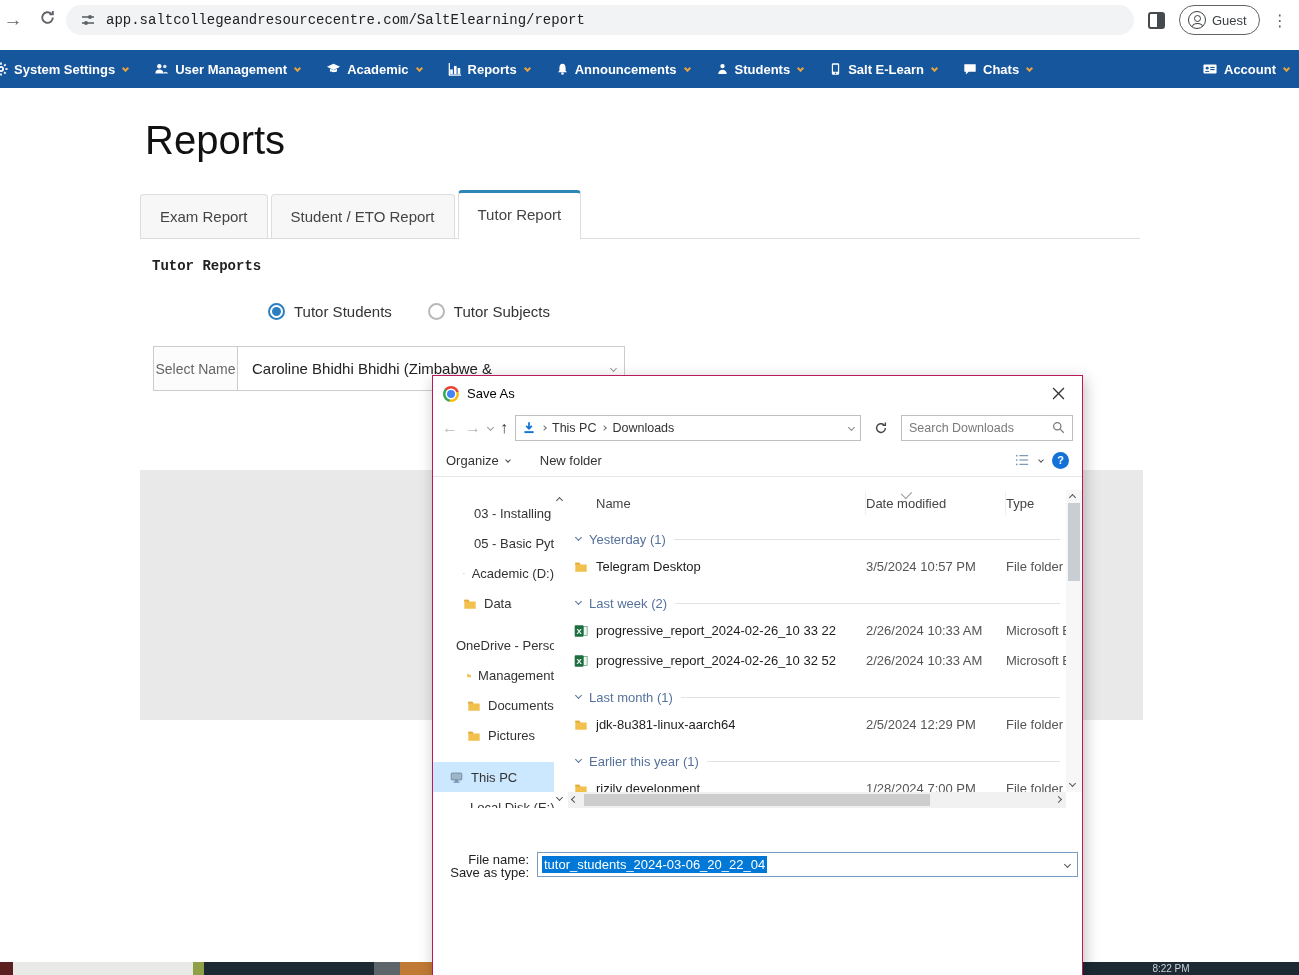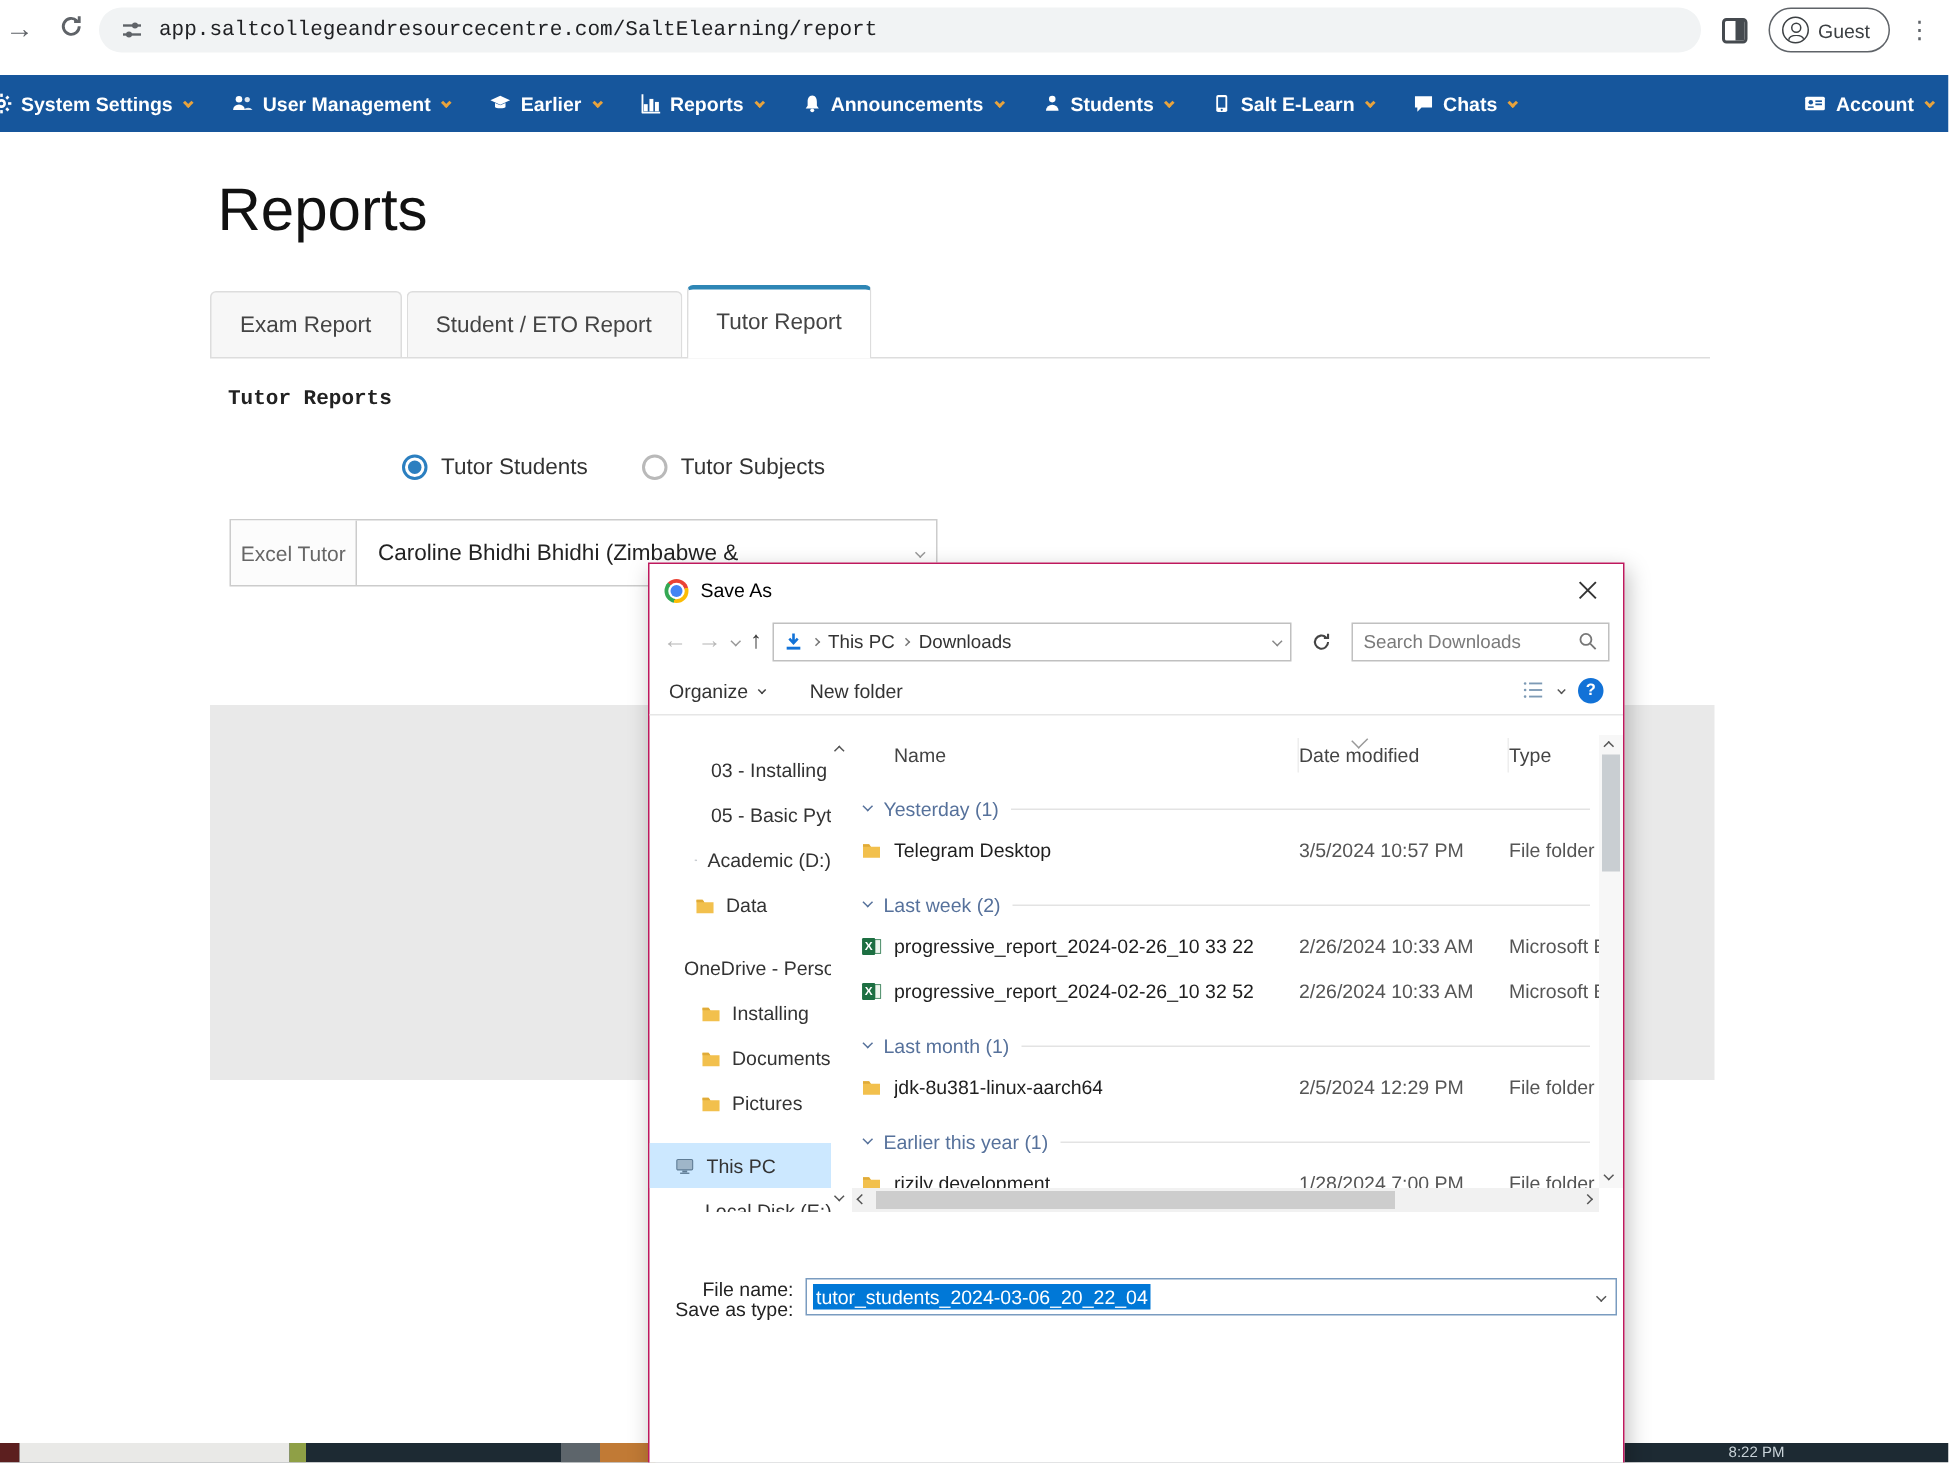--- a/index.html
+++ b/index.html
@@ -178,21 +178,21 @@
         <path d="M9.2 13 a3.8 3.6 0 0 1 6.6 0 z" fill="#fff" opacity=".85"></path>
       </svg>
     <span>User Management</span>
       <span class="nav-caret"></span>
   </div>
   <div class="nav-item">
     <svg width="15" height="14" viewBox="0 0 16 16">
         <path d="M8 2 L15.5 5.5 8 9 0.5 5.5 Z" fill="#fff"></path>
         <path d="M4 7.6 v3 c0 1.3 8 1.3 8 0 v-3 L8 9.4 Z" fill="#fff"></path>
       </svg>
-    <span>Earlier</span>
+    <span>Academic</span>
       <span class="nav-caret"></span>
   </div>
   <div class="nav-item">
     <svg width="14" height="14" viewBox="0 0 16 16">
         <rect x="2.5" y="8.5" width="3" height="5.5" fill="#fff"></rect>
         <rect x="6.8" y="4.5" width="3" height="9.5" fill="#fff"></rect>
         <rect x="11" y="6.8" width="3" height="7.2" fill="#fff"></rect>
         <line x1="1" y1="15" x2="15" y2="15" stroke="#fff" stroke-width="1.4"></line>
         <line x1="1.5" y1="1" x2="1.5" y2="15" stroke="#fff" stroke-width="1.4"></line>
       </svg>
@@ -260,21 +260,21 @@
     <span class="radio sel"></span>
     <span>Tutor Students</span>
   </label>
   <label class="radio-opt">
     <span class="radio"></span>
     <span>Tutor Subjects</span>
   </label>
 </div>
 
 <div class="select-group">
-  <div class="select-label">Excel Tutor</div>
+  <div class="select-label">Select Name</div>
   <div class="select-value">Caroline Bhidhi Bhidhi (Zimbabwe &amp;</div>
   <span class="chev sm select-caret" style="border-color:#999;"></span>
 </div>
 
 <div class="grey-panel"></div>
 
 <div class="dlg">
 
   <div class="dlg-title">
     <span class="chrome-logo"></span>
@@ -377,21 +377,21 @@
         <svg width="16" height="12" viewBox="0 0 16 12">
             <path d="M4.2 11 a3 3 0 0 1 .5-5.9 4.2 4.2 0 0 1 8-0.4 2.8 2.8 0 0 1-.6 6.3 z" fill="#1273d8"></path>
           </svg>
         <span>OneDrive - Person</span>
       </div>
       <div class="tree-item ind34">
         <svg width="14" height="13" viewBox="0 0 16 16">
             <path d="M1 3.5 h5 l1.5 2 H15 v9 H1 Z" fill="#f2c04d"></path>
             <path d="M1 3.5 h5 l1.5 2 H1 Z" fill="#e0ab38"></path>
           </svg>
-        <span>Installing</span>
+        <span>Management</span>
       </div>
       <div class="tree-item ind34">
         <svg width="14" height="13" viewBox="0 0 16 16">
             <path d="M1 3.5 h5 l1.5 2 H15 v9 H1 Z" fill="#f2c04d"></path>
             <path d="M1 3.5 h5 l1.5 2 H1 Z" fill="#e0ab38"></path>
           </svg>
         <span>Documents</span>
       </div>
       <div class="tree-item ind34">
         <svg width="14" height="13" viewBox="0 0 16 16">

